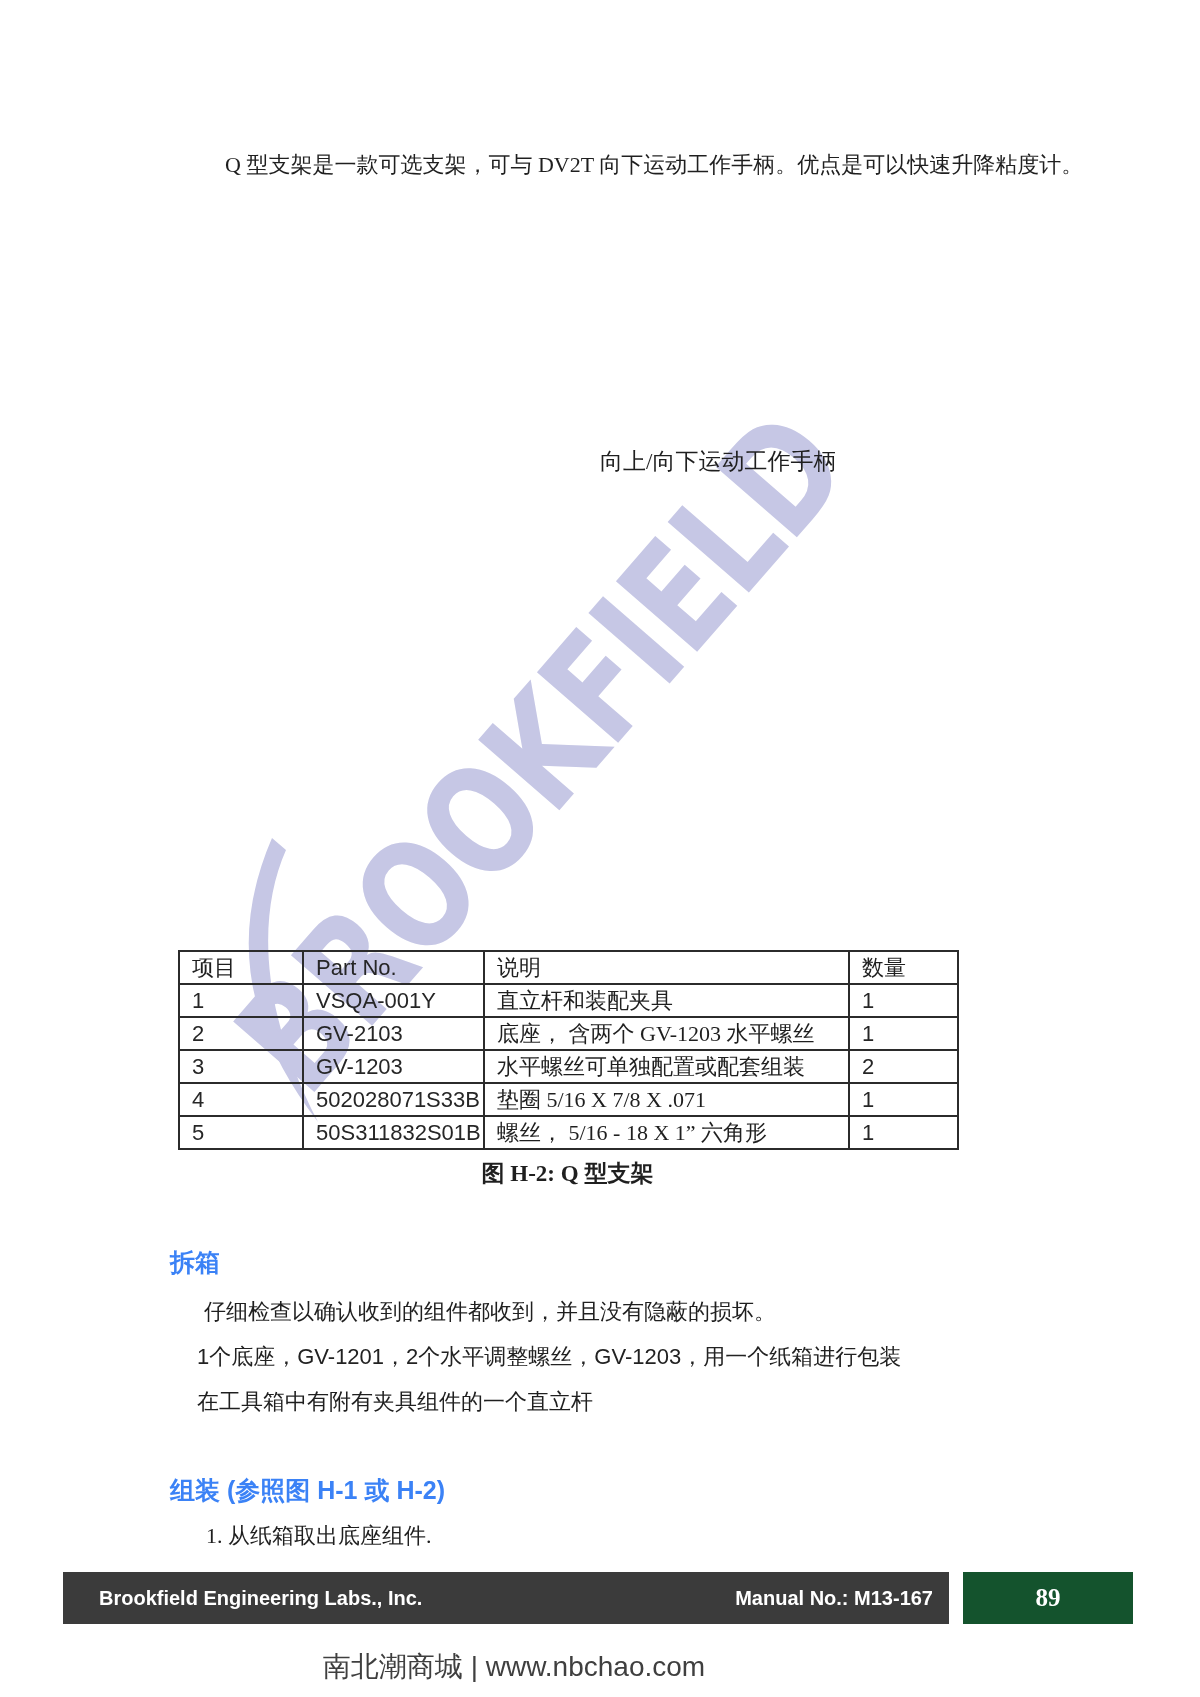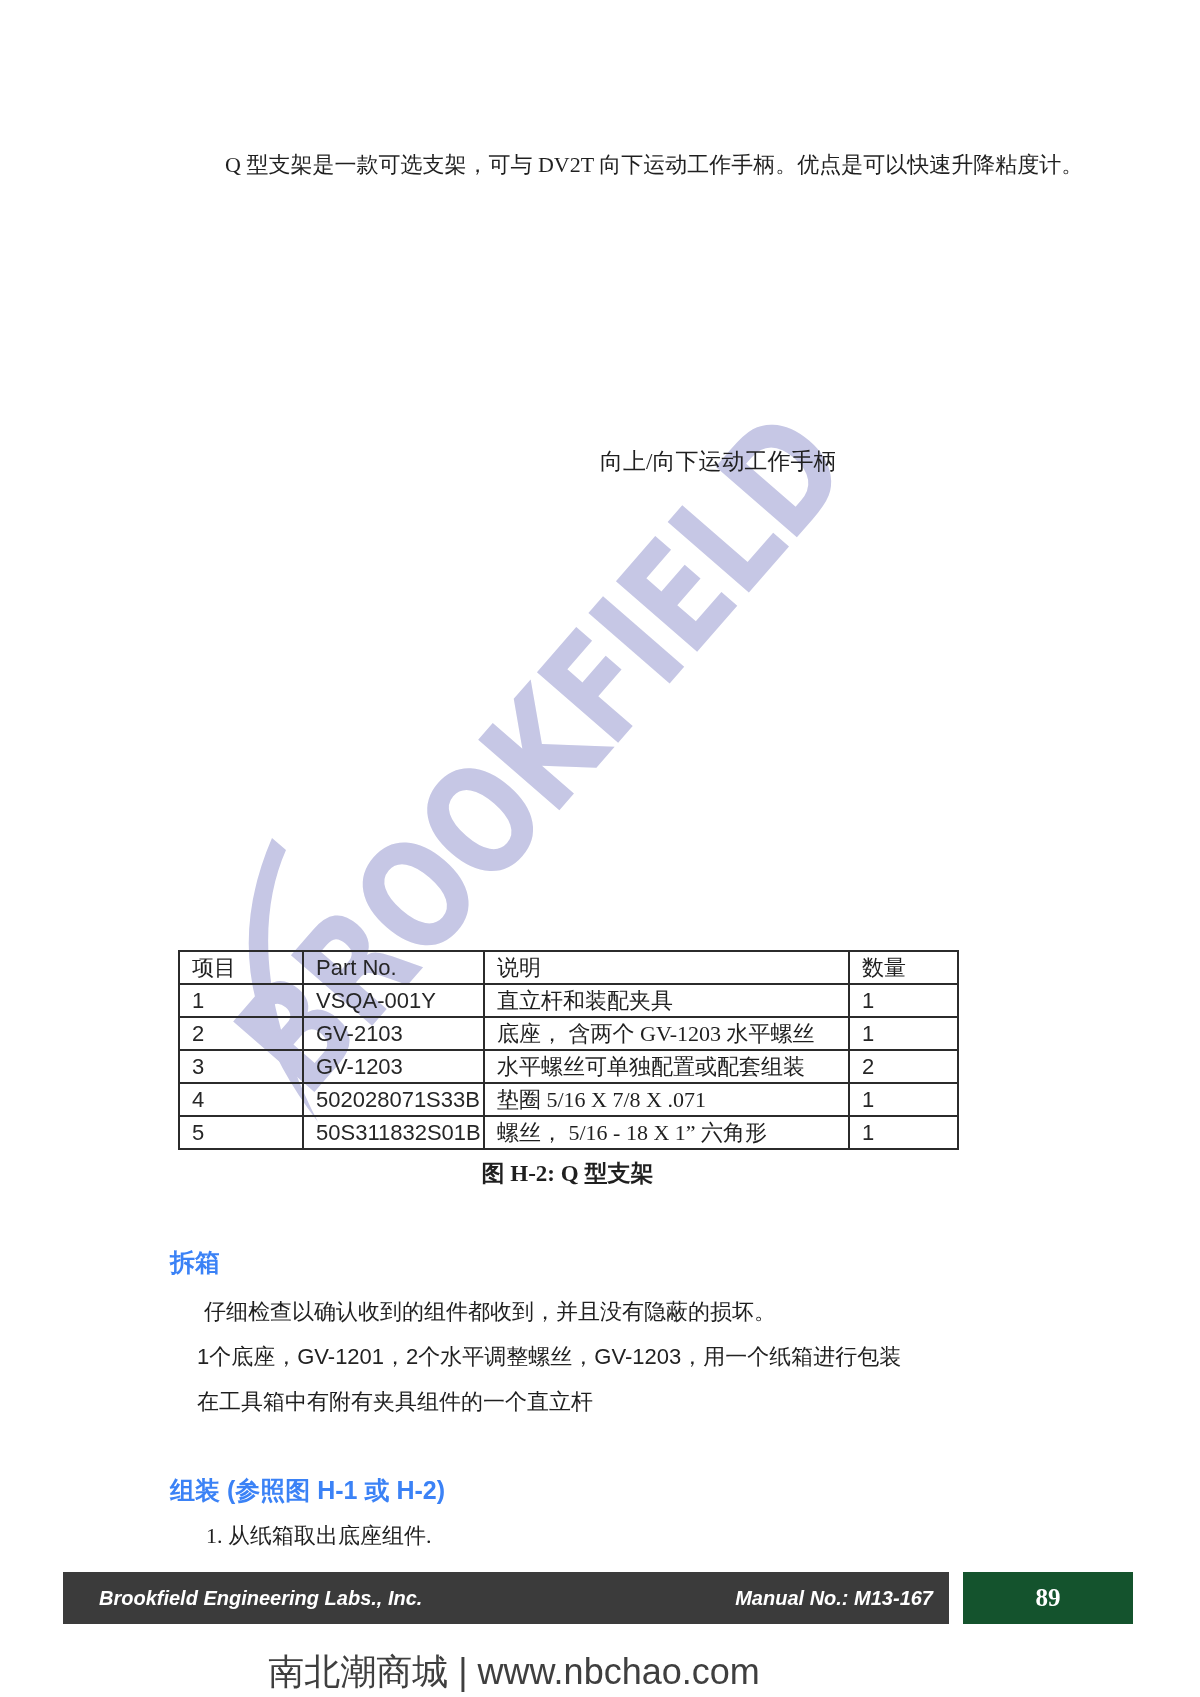--- a/index.html
+++ b/index.html
@@ -69,35 +69,35 @@
 
   
   .footer-bar{
     left:63px;top:1572px;width:886px;height:52px;
     background:#3b3b3b;
     display:flex;align-items:center;justify-content:space-between;
     box-sizing:border-box;padding:0 16px 0 36px;
   }
   .footer-bar span{
     font-family:"Liberation Sans","DejaVu Sans",sans-serif;
-    font-weight:bold;font-size:20px;color:#ffffff;white-space:nowrap;font-style:italic;
+    font-weight:bold;font-size:20px;color:#ffffff;white-space:nowrap;
   }
   .page-num-box{
     left:963px;top:1572px;width:170px;height:52px;
     background:#14532d;
     display:flex;align-items:center;justify-content:center;
   }
   .page-num-box span{
     font-family:"Liberation Serif","DejaVu Serif",serif;
     font-weight:bold;font-size:25px;color:#ffffff;
   }
   .site-line{
     left:0;top:1648px;width:1028px;text-align:center;
     font-family:"Liberation Sans","DejaVu Sans",sans-serif;
-    font-size:36px;color:#3f3f3f;white-space:nowrap;
+    font-size:28px;color:#3f3f3f;white-space:nowrap;
   }
 </style>
 </head>
 <body>
 
 <div class="page">
 
   <div class="wm-layer">
     <svg class="wm-swoosh" width="1200" height="1697" viewBox="0 0 1200 1697">
       <path d="M 272 838 C 234 926 238 1018 318 1122 C 262 1014 256 918 286 850 Z" fill="#c6c7e5"></path>

